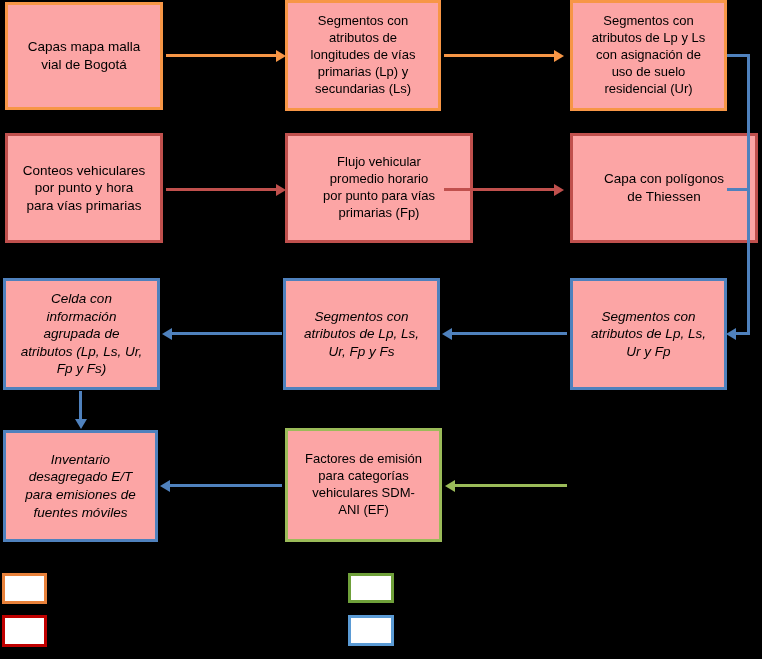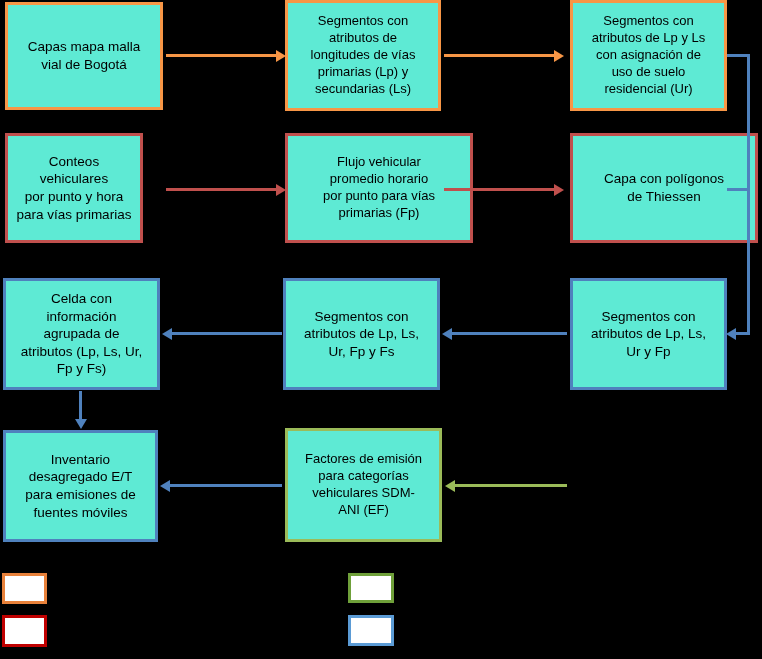--- a/index.html
+++ b/index.html
@@ -12,39 +12,39 @@
   }
   #canvas {
     position: relative;
     width: 762px;
     height: 659px;
     background: #000000;
     overflow: hidden;
   }
   .node {
     position: absolute;
-    background: #5eead4;
+    background: #fca5a5;
     box-sizing: border-box;
     display: flex;
     align-items: center;
     justify-content: center;
     text-align: center;
     color: #000000;
     font-size: 13.5px;
     line-height: 1.30;
     padding: 2px 6px;
   }
   .node .txt {
     display: block;
     width: 100%;
     white-space: pre-line;
   }
   .n-orange { border: 3px solid #F79646; }
   .n-red    { border: 3px solid #C0504D; }
-  .n-blue   { border: 3px solid #4F81BD; }
+  .n-blue   { border: 3px solid #4F81BD; font-style: italic; }
   .n-green  { border: 3px solid #9BBB59; }
 
   .legend-box {
     position: absolute;
     background: #ffffff;
     box-sizing: border-box;
   }
   .lg-orange { border: 3px solid #E8813A; }
   .lg-red    { border: 3px solid #C00000; }
   .lg-green  { border: 3px solid #6FA03A; }
@@ -87,21 +87,21 @@
 uso de suelo
 residencial (Ur)</span>
   </div>
 
   <div class="hline" style="left:166px; top:54px; width:112px; height:3px; background:#F79646;"></div>
   <div class="arrowhead ah-right" style="left:276px; top:49.5px; border-left:10px solid #F79646;"></div>
 
   <div class="hline" style="left:444px; top:54px; width:112px; height:3px; background:#F79646;"></div>
   <div class="arrowhead ah-right" style="left:554px; top:49.5px; border-left:10px solid #F79646;"></div>
 
-  <div class="node n-red" style="left:5px;  top:133px; width:138px; height:110px;">
+  <div class="node n-red" style="left:5px;  top:133px; width:158px; height:110px;">
     <span class="txt">Conteos vehiculares
 por punto y hora
 para vías primarias</span>
   </div>
   <div class="node n-red" style="left:285px; top:133px; width:188px; height:110px; font-size:13px;">
     <span class="txt">Flujo vehicular
 promedio horario
 por punto para vías
 primarias (Fp)</span>
   </div>

